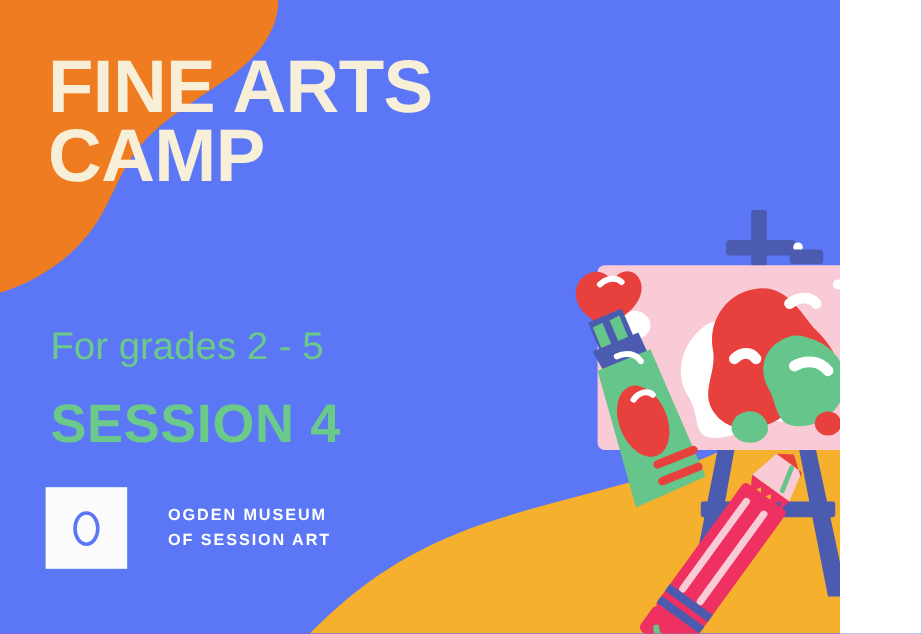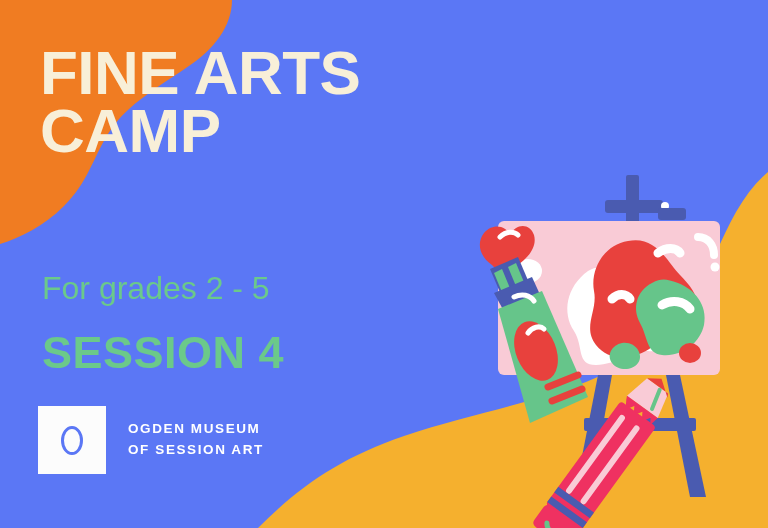--- a/index.html
+++ b/index.html
@@ -3,21 +3,21 @@
 <meta charset="utf-8">
 <style>
   html,body{margin:0;padding:0;}
   body{
     width:768px;height:528px;
     font-family:"Liberation Sans", sans-serif;
     overflow:hidden;
   }
   #poster{
     position:relative;
-    width:768px;height:528px;
+    width:700px;height:528px;
     background:#6d28d9;
     overflow:hidden;
   }
   .bg-svg{position:absolute;left:0;top:0;width:768px;height:528px;}
   .art-svg{position:absolute;left:470px;top:175px;width:300px;height:355px;}
 
   .copy{
     position:absolute;
     left:40px;top:44px;
     width:660px;
@@ -67,21 +67,21 @@
     display:flex;align-items:center;justify-content:center;
     flex:0 0 auto;
   }
   .logo-o{
     width:22px;height:29px;
     border:3.5px solid #5B77F5;
     border-radius:50%;
     box-sizing:border-box;
   }
   .logo-text{
-    margin-left:22px;
+    margin-left:34px;
     color:#FFFFFF;
     font-size:13.5px;
     font-weight:bold;
     letter-spacing:1.6px;
     line-height:1.52;
     white-space:nowrap;
   }
   .logo-text .lt{display:block;}
 </style>
 </head>

